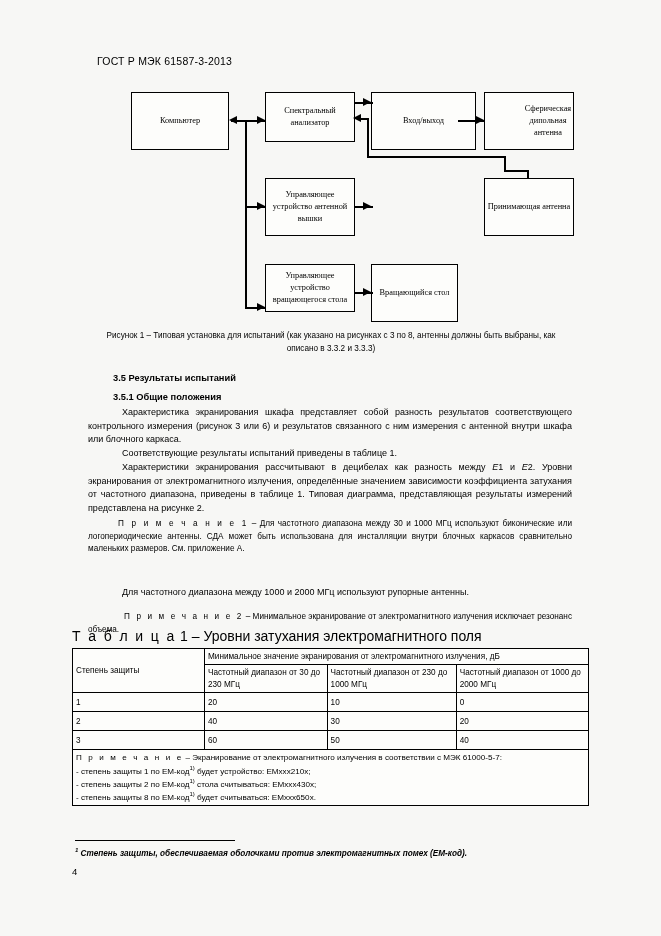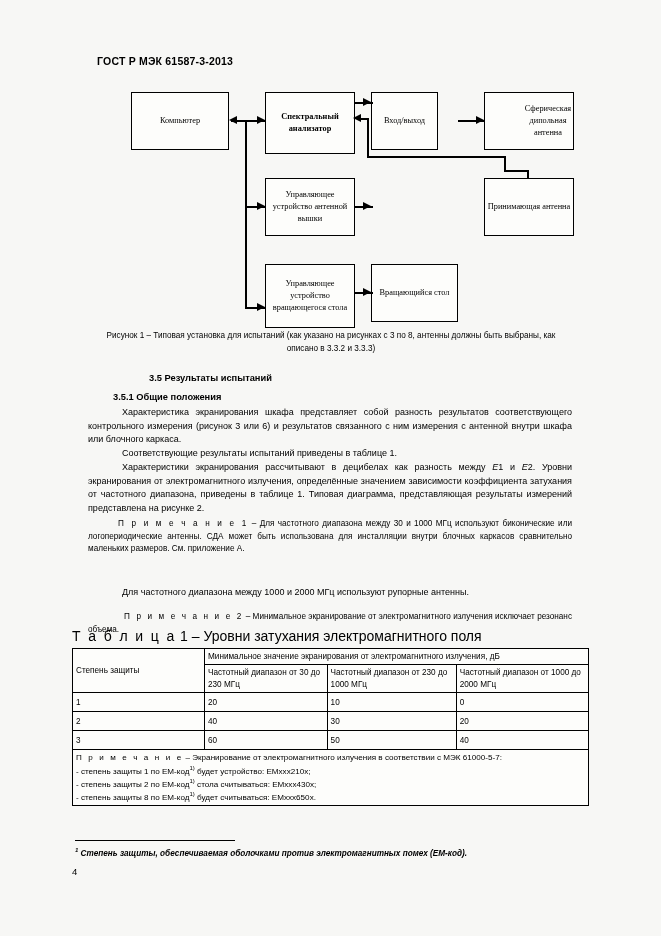--- a/index.html
+++ b/index.html
@@ -16,21 +16,21 @@
     height: 936px;
     background: #f7f7f5;
     overflow: hidden;
     box-sizing: border-box;
   }
   .doc-header {
     position: absolute;
     left: 97px;
     top: 55px;
     font-size: 10.5px;
-    font-weight: bold;
+    font-weight: normal;
     letter-spacing: 0.2px;
     color: #000;
   }
 
   
   .diagram {
     position: absolute;
     left: 0;
     top: 78px;
     width: 661px;
@@ -182,38 +182,38 @@
 
 <div class="page">
 
   <div class="doc-header">ГОСТ Р МЭК 61587-3-2013</div>
 
   <div class="diagram">
 
     <div class="blk" style="left:131px; top:14px; width:98px; height:58px;">
       <span>Компьютер</span>
     </div>
-    <div class="blk" style="left:265px; top:14px; width:90px; height:62px;font-weight:bold;">
+    <div class="blk" style="left:265px; top:14px; width:90px; height:50px;">
       <span>Спектральный анализатор</span>
     </div>
-    <div class="blk" style="left:371px; top:14px; width:67px; height:58px;">
+    <div class="blk" style="left:371px; top:14px; width:105px; height:58px;">
       <span>Вход/выход</span>
     </div>
     <div class="blk" style="left:484px; top:14px; width:90px; height:58px;padding-left:40px;">
       <span>Сферическая дипольная антенна</span>
     </div>
 
     <div class="blk" style="left:265px; top:100px; width:90px; height:58px;">
       <span>Управляющее устройство антенной вышки</span>
     </div>
     <div class="blk" style="left:484px; top:100px; width:90px; height:58px;">
       <span>Принимающая антенна</span>
     </div>
 
-    <div class="blk" style="left:265px; top:186px; width:90px; height:64px;">
+    <div class="blk" style="left:265px; top:186px; width:90px; height:48px;">
       <span>Управляющее устройство вращающегося стола</span>
     </div>
     <div class="blk" style="left:371px; top:186px; width:87px; height:58px;">
       <span>Вращающийся стол</span>
     </div>
 
     <div class="ln hl" style="left:231px; top:42px; width:34px;"></div>
     <div class="arw arw-l" style="left:229px; top:38px;"></div>
     <div class="arw arw-r" style="left:257px; top:38px;"></div>
 
@@ -240,21 +240,21 @@
     <div class="ln hl" style="left:504px; top:92px; width:25px;"></div>
     <div class="ln vl" style="left:504px; top:78px; height:14px;"></div>
     <div class="ln hl" style="left:367px; top:78px; width:139px;"></div>
     <div class="ln vl" style="left:367px; top:40px; height:38px;"></div>
     <div class="ln hl" style="left:358px; top:40px; width:11px;"></div>
     <div class="arw arw-l" style="left:353px; top:36px;"></div>
   </div>
 
   <div class="caption">Рисунок 1 – Типовая установка для испытаний (как указано на рисунках с 3 по 8, антенны должны быть выбраны, как описано в 3.3.2 и 3.3.3)</div>
 
-  <div class="h3" style="left:113px; top:373px;margin-left:36px;">3.5 Результаты испытаний</div>
+  <div class="h3" style="left:113px; top:373px;">3.5 Результаты испытаний</div>
   <div class="h3" style="left:113px; top:392px;">3.5.1 Общие положения</div>
 
   <div class="para ind" style="left:88px; top:406px; width:484px;">Характеристика экранирования шкафа представляет собой разность результатов соответствующего контрольного измерения (рисунок 3 или 6) и результатов связанного с ним измерения с антенной внутри шкафа или блочного каркаса.</div>
 
   <div class="para ind" style="left:88px; top:447px; width:484px;">Соответствующие результаты испытаний приведены в таблице 1.</div>
 
   <div class="para ind" style="left:88px; top:461px; width:484px;">
     <span>Характеристики экранирования рассчитывают в децибелах как разность между </span><i class="v">E</i><span>1</span><span> и </span><i class="v">E</i><span>2</span><span>. Уровни экранирования от электромагнитного излучения, определённые значением зависимости коэффициента затухания от частотного диапазона, приведены в таблице 1. Типовая диаграмма, представляющая результаты измерений представлена на рисунке 2.</span>
   </div>
 

